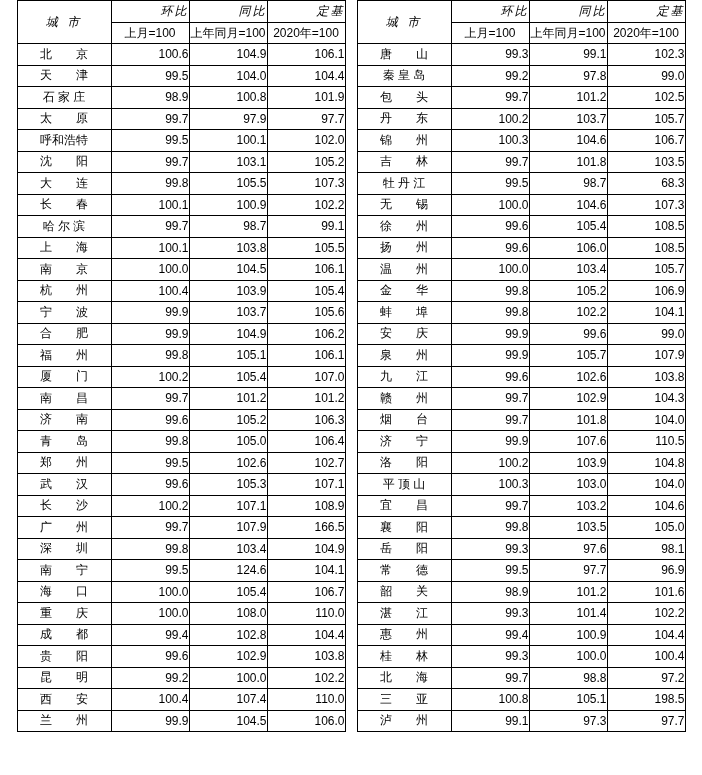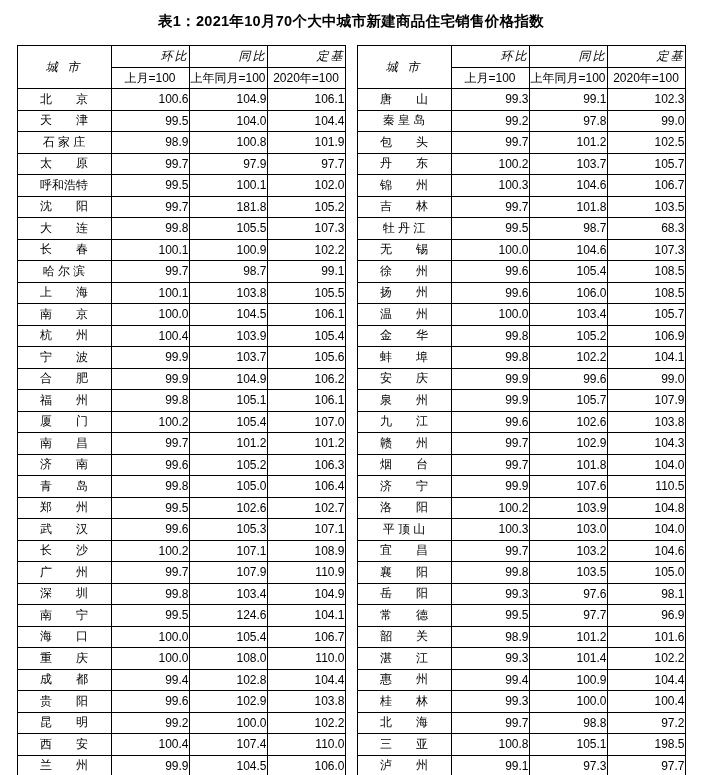--- a/index.html
+++ b/index.html
@@ -83,21 +83,20 @@
   }
   col.c-city { width: 94px; }
   col.c-num { width: 78px; }
   col.c-gap { width: 12px; }
 </style>
 </head>
 <body>
 
 <div class="page">
 
-  <div class="title">表1：2021年10月70个大中城市新建商品住宅销售价格指数</div>
 
   <table class="pricetable">
     <colgroup>
       <col class="c-city">
         <col class="c-num">
         <col class="c-num">
         <col class="c-num">
       <col class="c-gap">
       <col class="c-city">
         <col class="c-num">
@@ -177,21 +176,21 @@
           <td class="num">102.0</td>
           <td class="gap"></td>
           <td class="city">锦　　州</td>
           <td class="num">100.3</td>
           <td class="num">104.6</td>
           <td class="num">106.7</td>
         </tr>
         <tr>
           <td class="city">沈　　阳</td>
           <td class="num">99.7</td>
-          <td class="num">181.8</td>
+          <td class="num">103.1</td>
           <td class="num">105.2</td>
           <td class="gap"></td>
           <td class="city">吉　　林</td>
           <td class="num">99.7</td>
           <td class="num">101.8</td>
           <td class="num">103.5</td>
         </tr>
         <tr>
           <td class="city">大　　连</td>
           <td class="num">99.8</td>
@@ -365,21 +364,21 @@
           <td class="gap"></td>
           <td class="city">宜　　昌</td>
           <td class="num">99.7</td>
           <td class="num">103.2</td>
           <td class="num">104.6</td>
         </tr>
         <tr>
           <td class="city">广　　州</td>
           <td class="num">99.7</td>
           <td class="num">107.9</td>
-          <td class="num">110.9</td>
+          <td class="num">166.5</td>
           <td class="gap"></td>
           <td class="city">襄　　阳</td>
           <td class="num">99.8</td>
           <td class="num">103.5</td>
           <td class="num">105.0</td>
         </tr>
         <tr>
           <td class="city">深　　圳</td>
           <td class="num">99.8</td>
           <td class="num">103.4</td>

